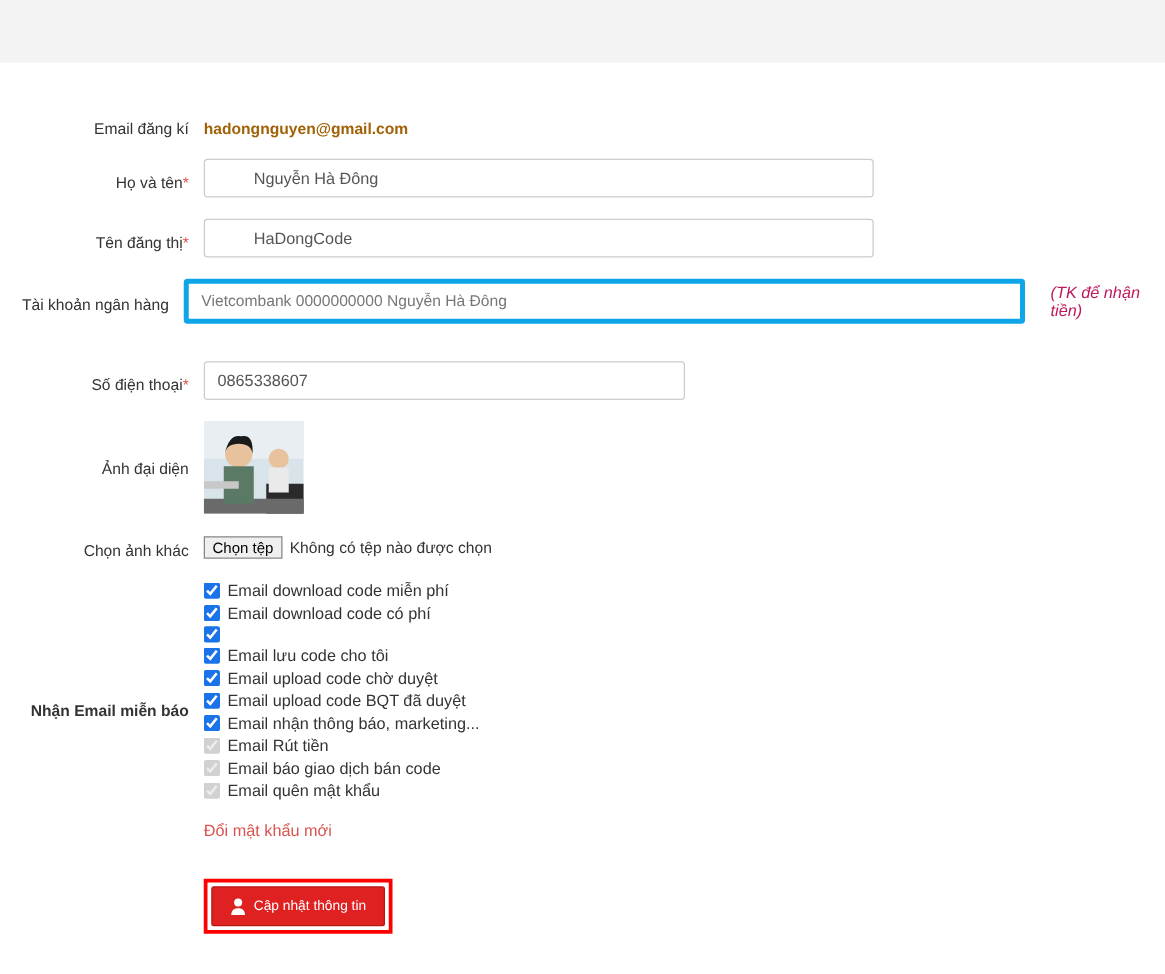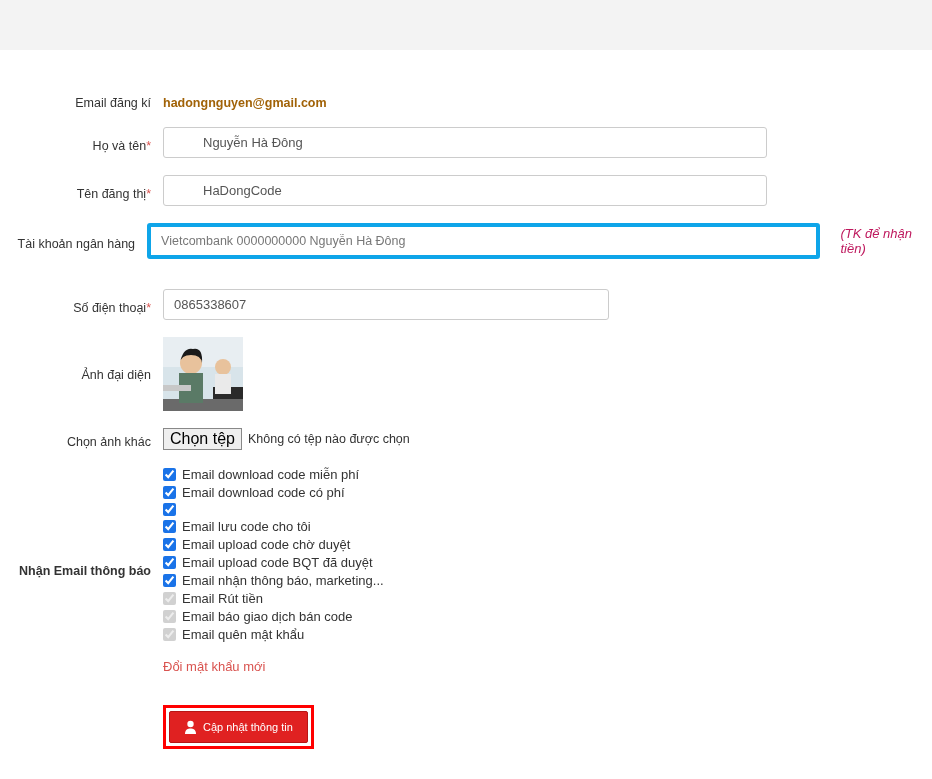--- a/index.html
+++ b/index.html
@@ -44,42 +44,42 @@
     font-size: 12.5px;
   }
   input[type="text"] {
     border: 1px solid #ccc;
     border-radius: 3px;
     padding: 7px 10px;
     font-size: 13px;
     color: #555;
     outline: none;
   }
-  input.w-500 { width: 604px; padding-left: 39px; }
-  input.w-380 { width: 446px; }
+  input.w-500 { width: 536px; padding-left: 39px; }
+  input.w-380 { width: 385px; }
   input.bank {
     width: 736px;
     border: 4px solid #0ea5e9;
     color: #777;
     font-size: 12.5px;
   }
   .hint {
     color: #be185d;
     font-style: italic;
     margin-left: 20px;
     font-size: 13px;
   }
   .avatar {
     width: 80px;
     height: 74px;
     display: block;
   }
   .filebtn {
     font-family: Arial;
-    font-size: 16px;
+    font-size: 12px;
     padding: 1px 6px;
     border: 1px solid #888;
     background: #efefef;
     cursor: pointer;
   }
   .filestatus {
     margin-left: 6px;
     color: #333;
     font-size: 12.5px;
   }
@@ -189,21 +189,21 @@
 
   <div class="row">
     <div class="label">Chọn ảnh khác</div>
     <div class="field">
       <button class="filebtn">Chọn tệp</button>
       <span class="filestatus">Không có tệp nào được chọn</span>
     </div>
   </div>
 
   <div class="row">
-    <div class="label" style="font-weight:bold;padding-top:1px;">Nhận Email thông báo</div>
+    <div class="label" style="font-weight:bold;padding-top:1px;">Nhận Email miễn báo</div>
     <div class="field" style="display:block;">
       <div class="checklist" id="checklist">
           <label class="cb">
             <input type="checkbox" checked="" style="">
             <span>Email download code miễn phí</span>
           </label>
           <label class="cb">
             <input type="checkbox" checked="" style="">
             <span>Email download code có phí</span>
           </label>

